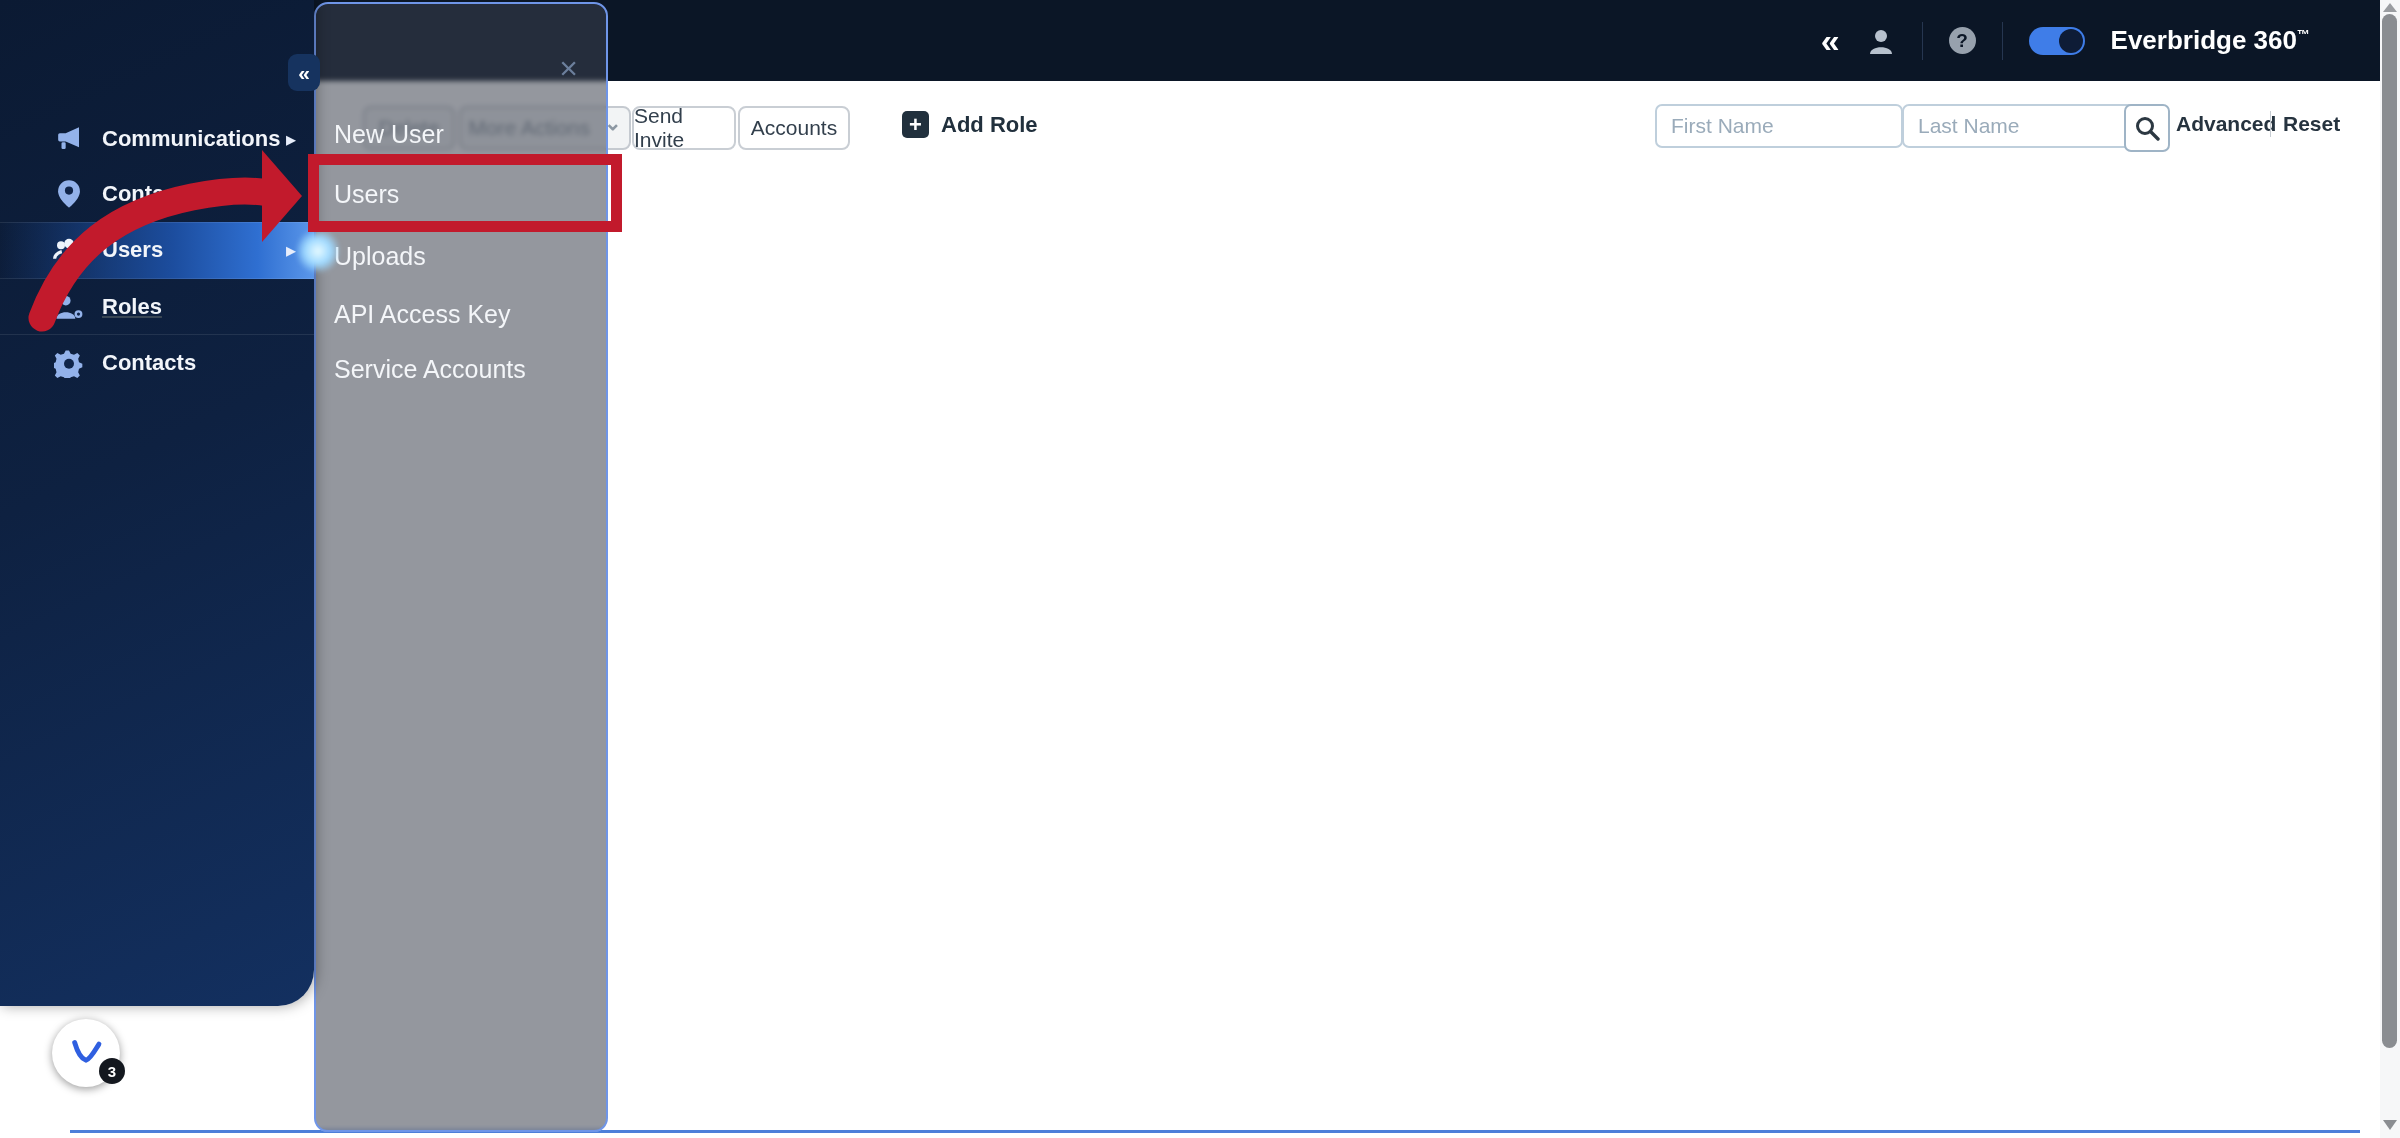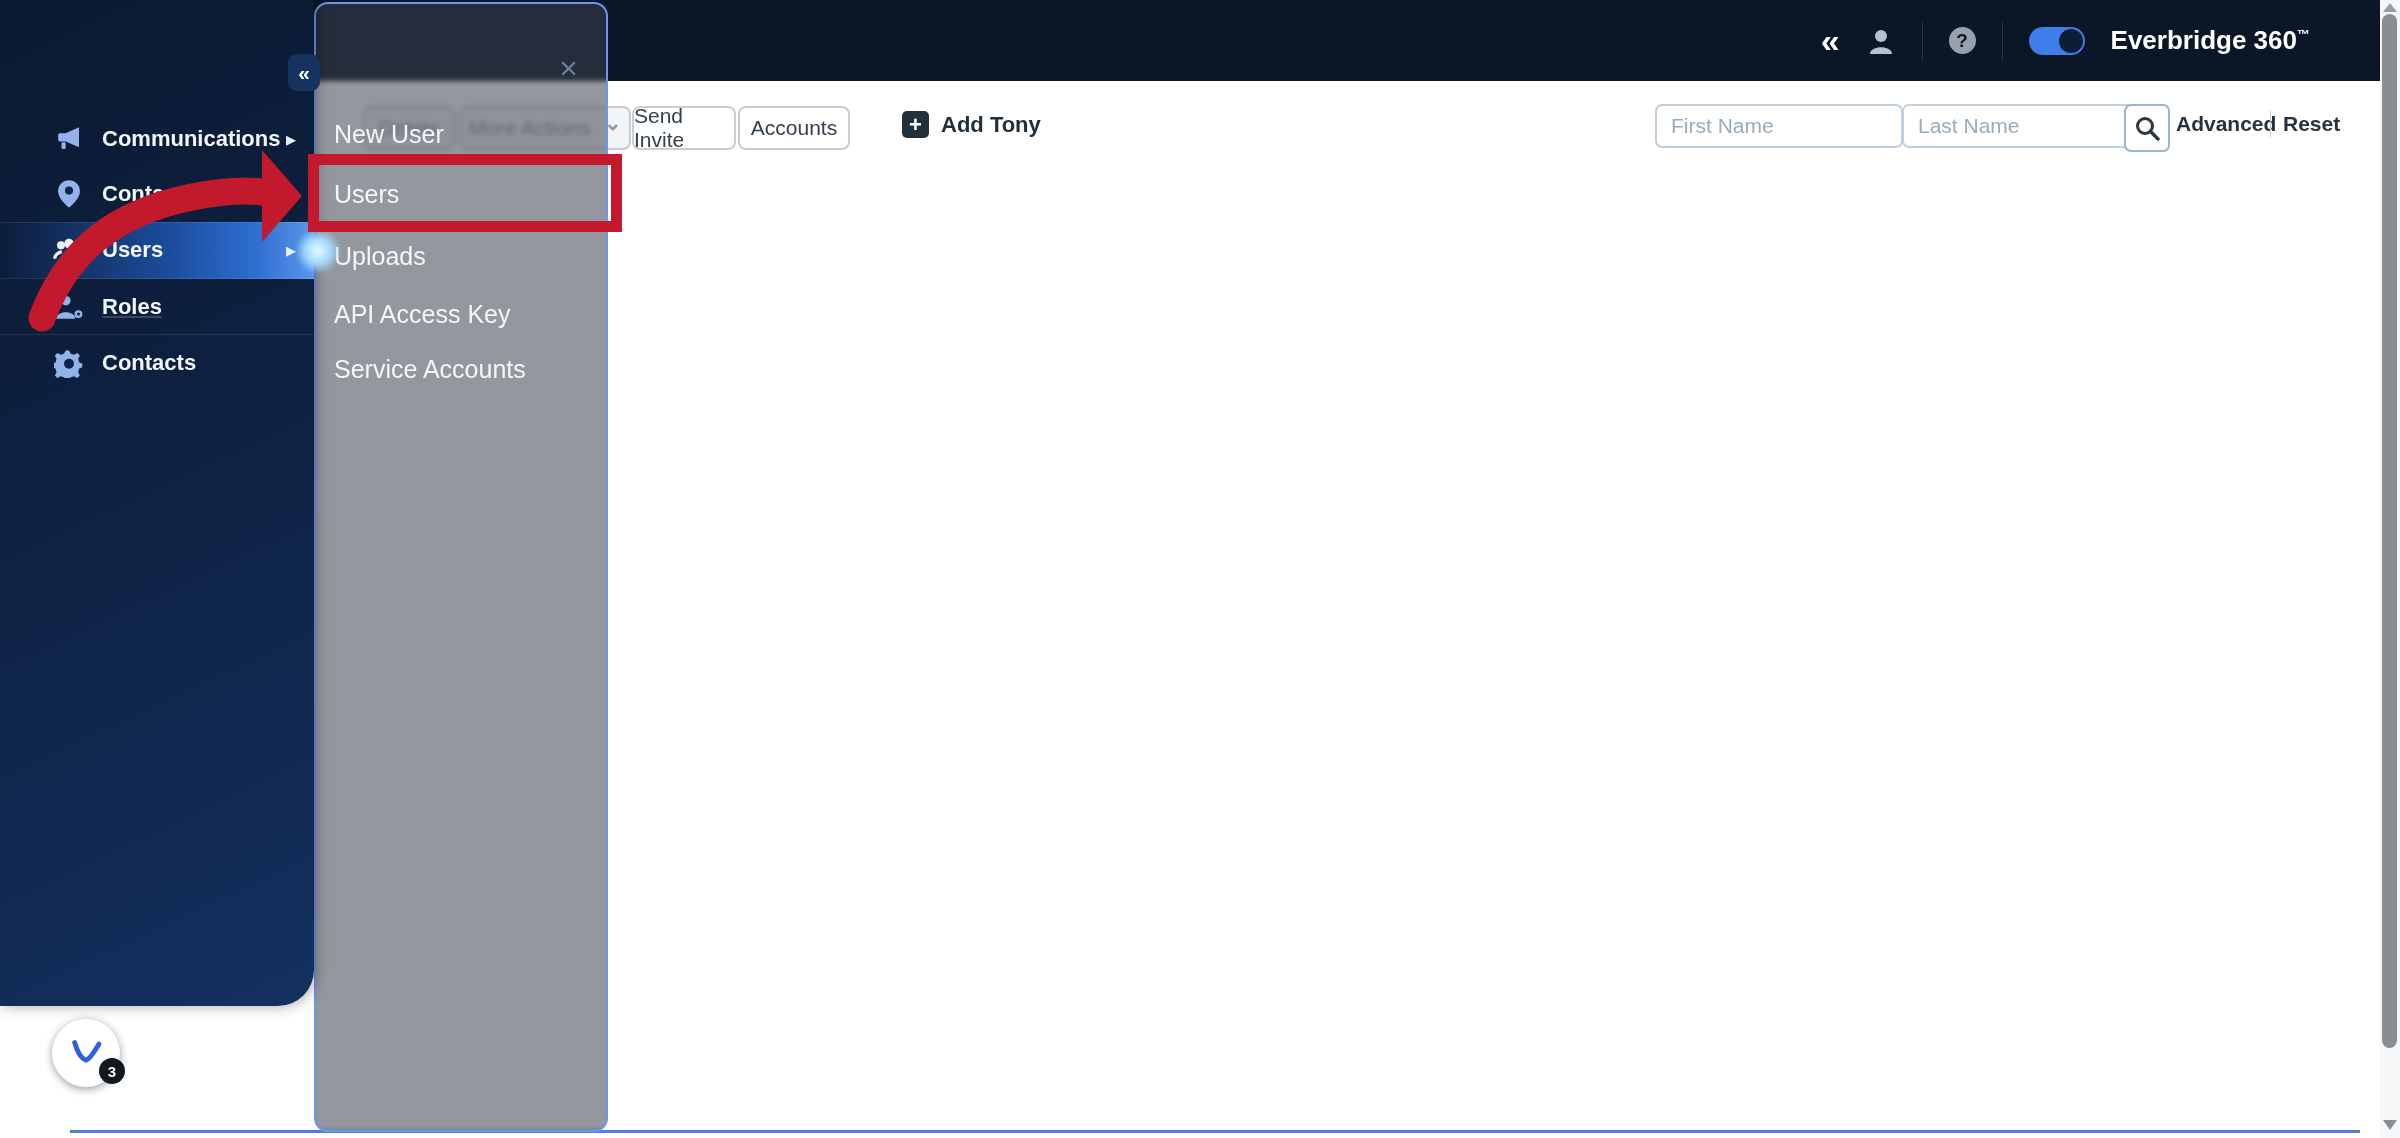--- a/index.html
+++ b/index.html
@@ -121,21 +121,21 @@
   <div class="abs" id="main">
     <div class="btn disabled" style="left:49px;width:88px;">Delete</div>
     <div class="btn disabled" style="left:145px;width:168px;gap:14px;">
       <span>More Actions</span>
       <span style="font-weight:bold;margin-top:-10px;">⌄</span>
     </div>
     <div class="btn" style="left:318px;width:100px;">Send Invite</div>
     <div class="btn" style="left:424px;width:108px;">Accounts</div>
     <div id="add-user" style="left:588px;">
       <span class="plus">+</span>
-      <span>Add Tony</span>
+      <span>Add Role</span>
     </div>
     <input class="search-input" style="left: 1341px;" placeholder="First Name">
     <input class="search-input" style="left: 1588px;" placeholder="Last Name">
     <div id="search-btn" style="left:1810px;">
       <svg width="26" height="26" viewBox="0 0 26 26">
         <circle cx="11" cy="11" r="7.5" fill="none" stroke="#2c3842" stroke-width="3"></circle>
         <line x1="16.5" y1="16.5" x2="24" y2="24" stroke="#2c3842" stroke-width="3.4" stroke-linecap="round"></line>
       </svg>
     </div>
     <div class="toollink" style="left:1862px;">Advanced</div>

